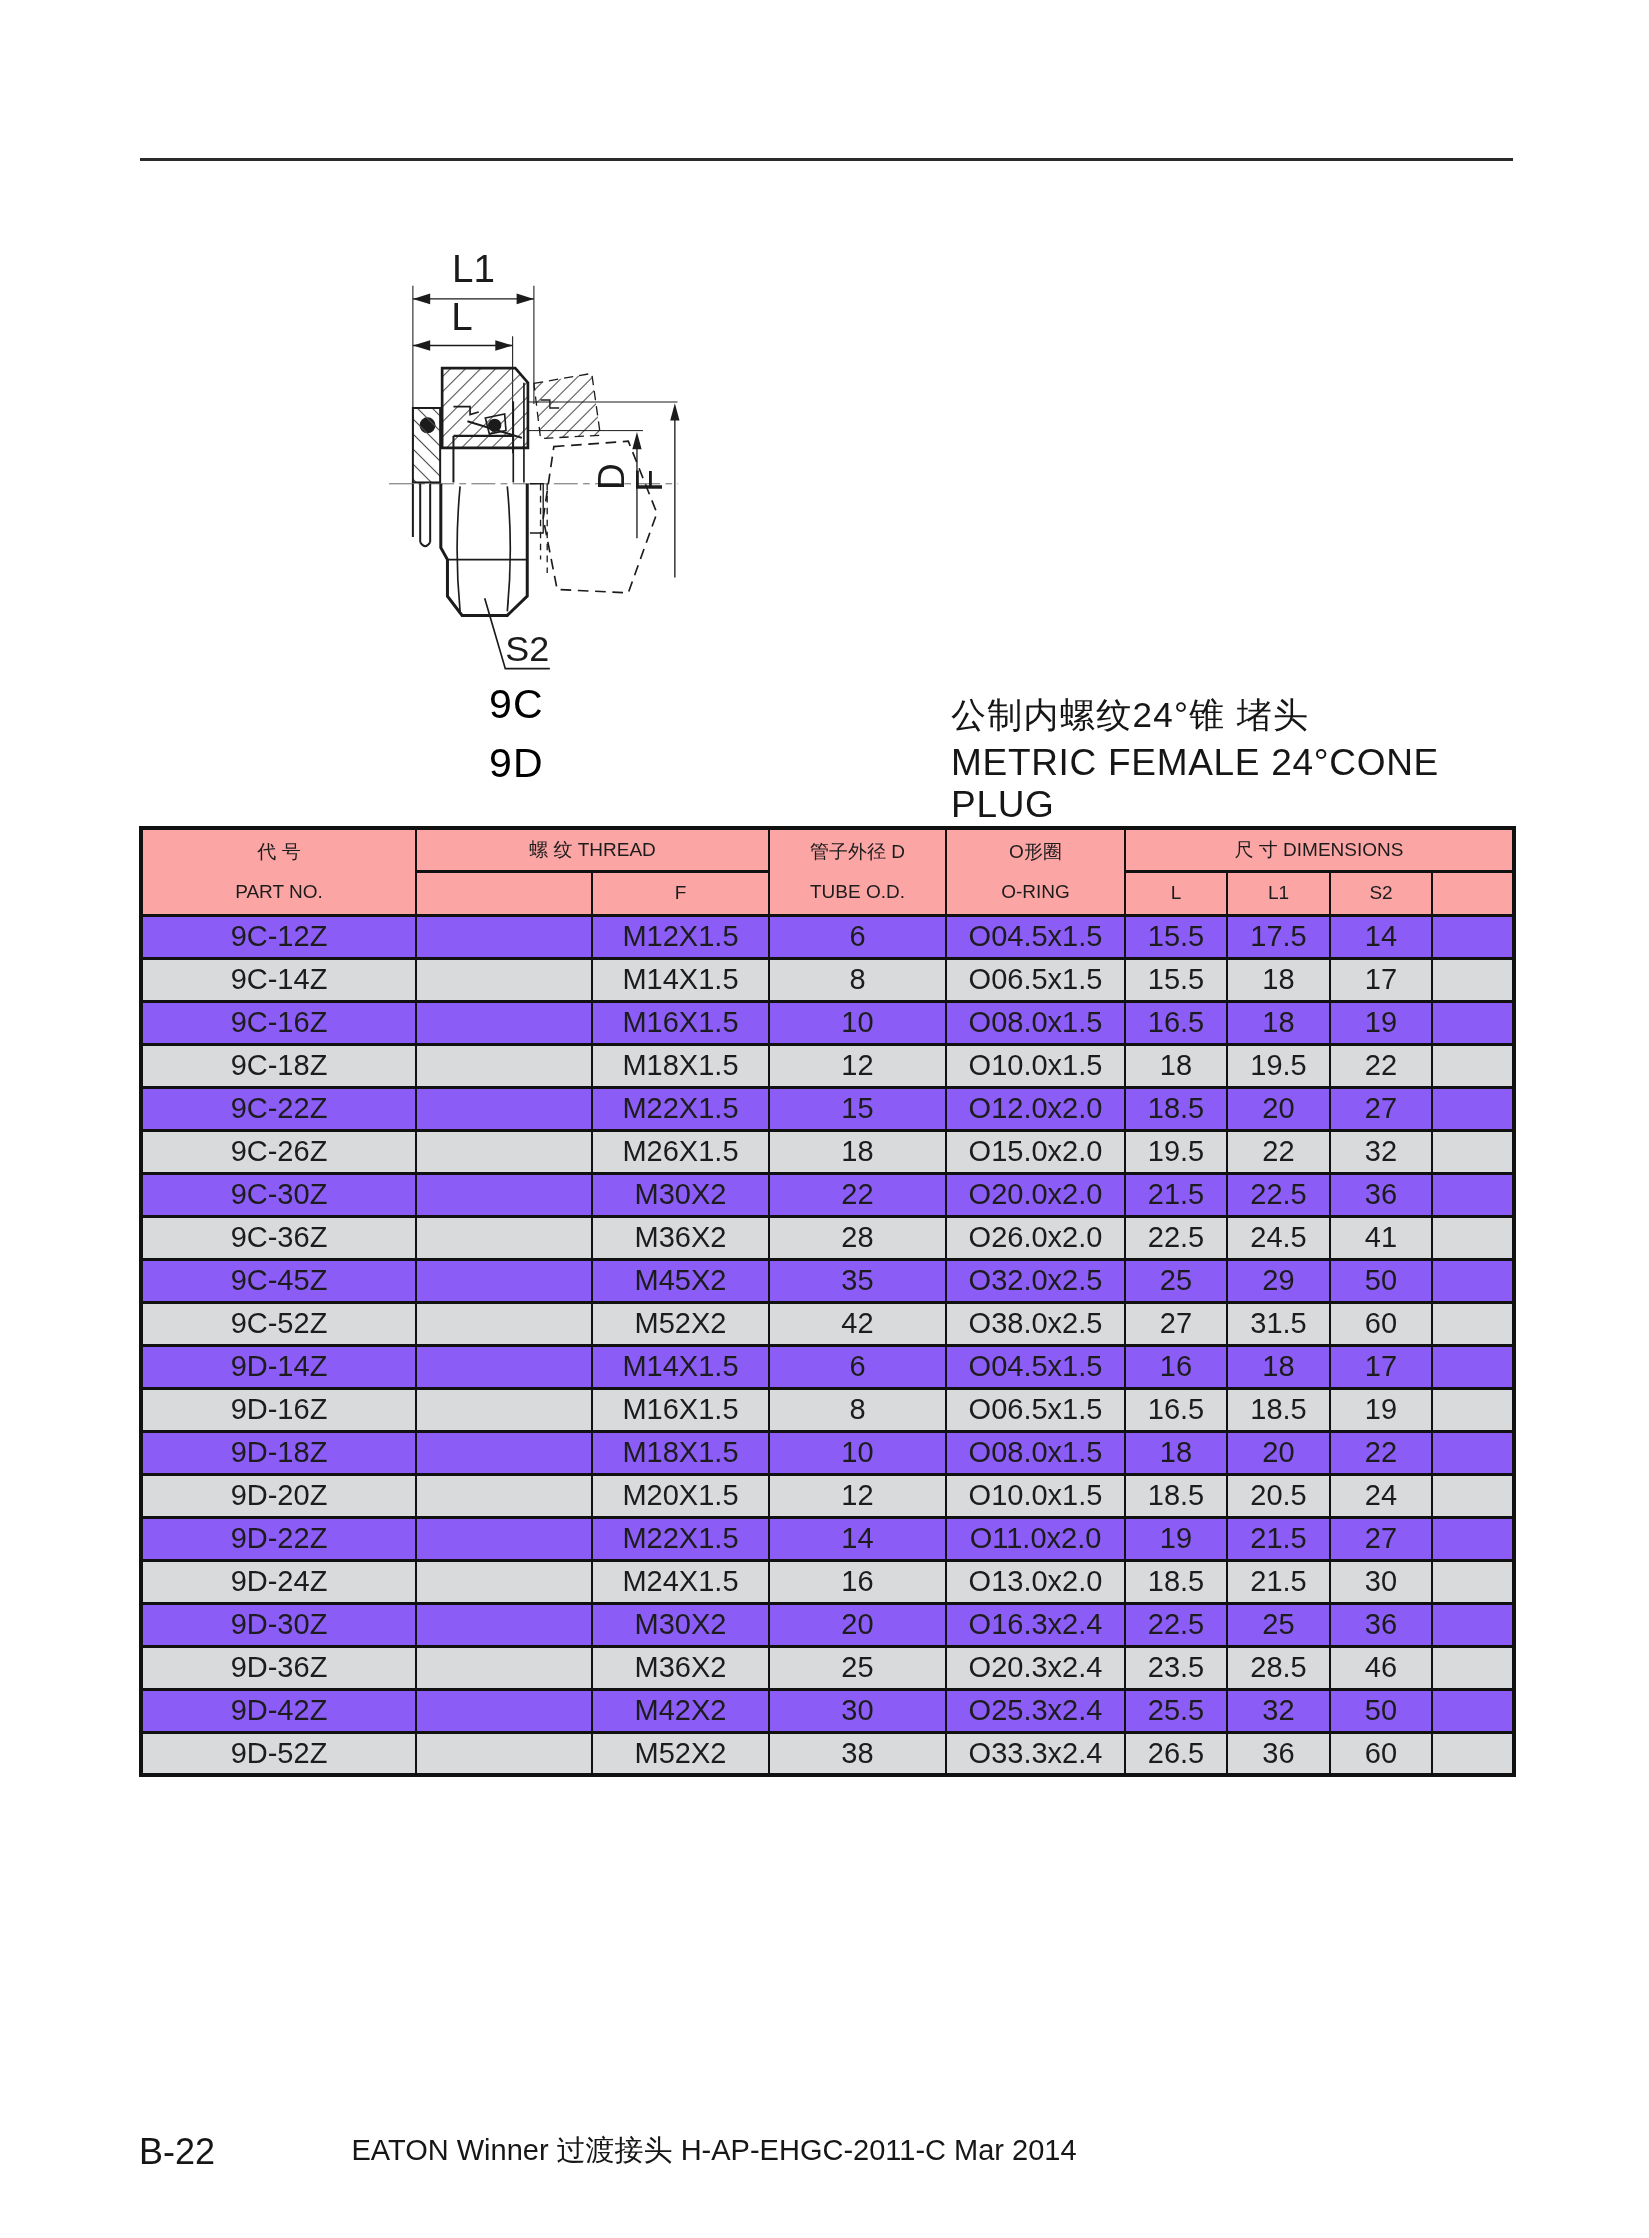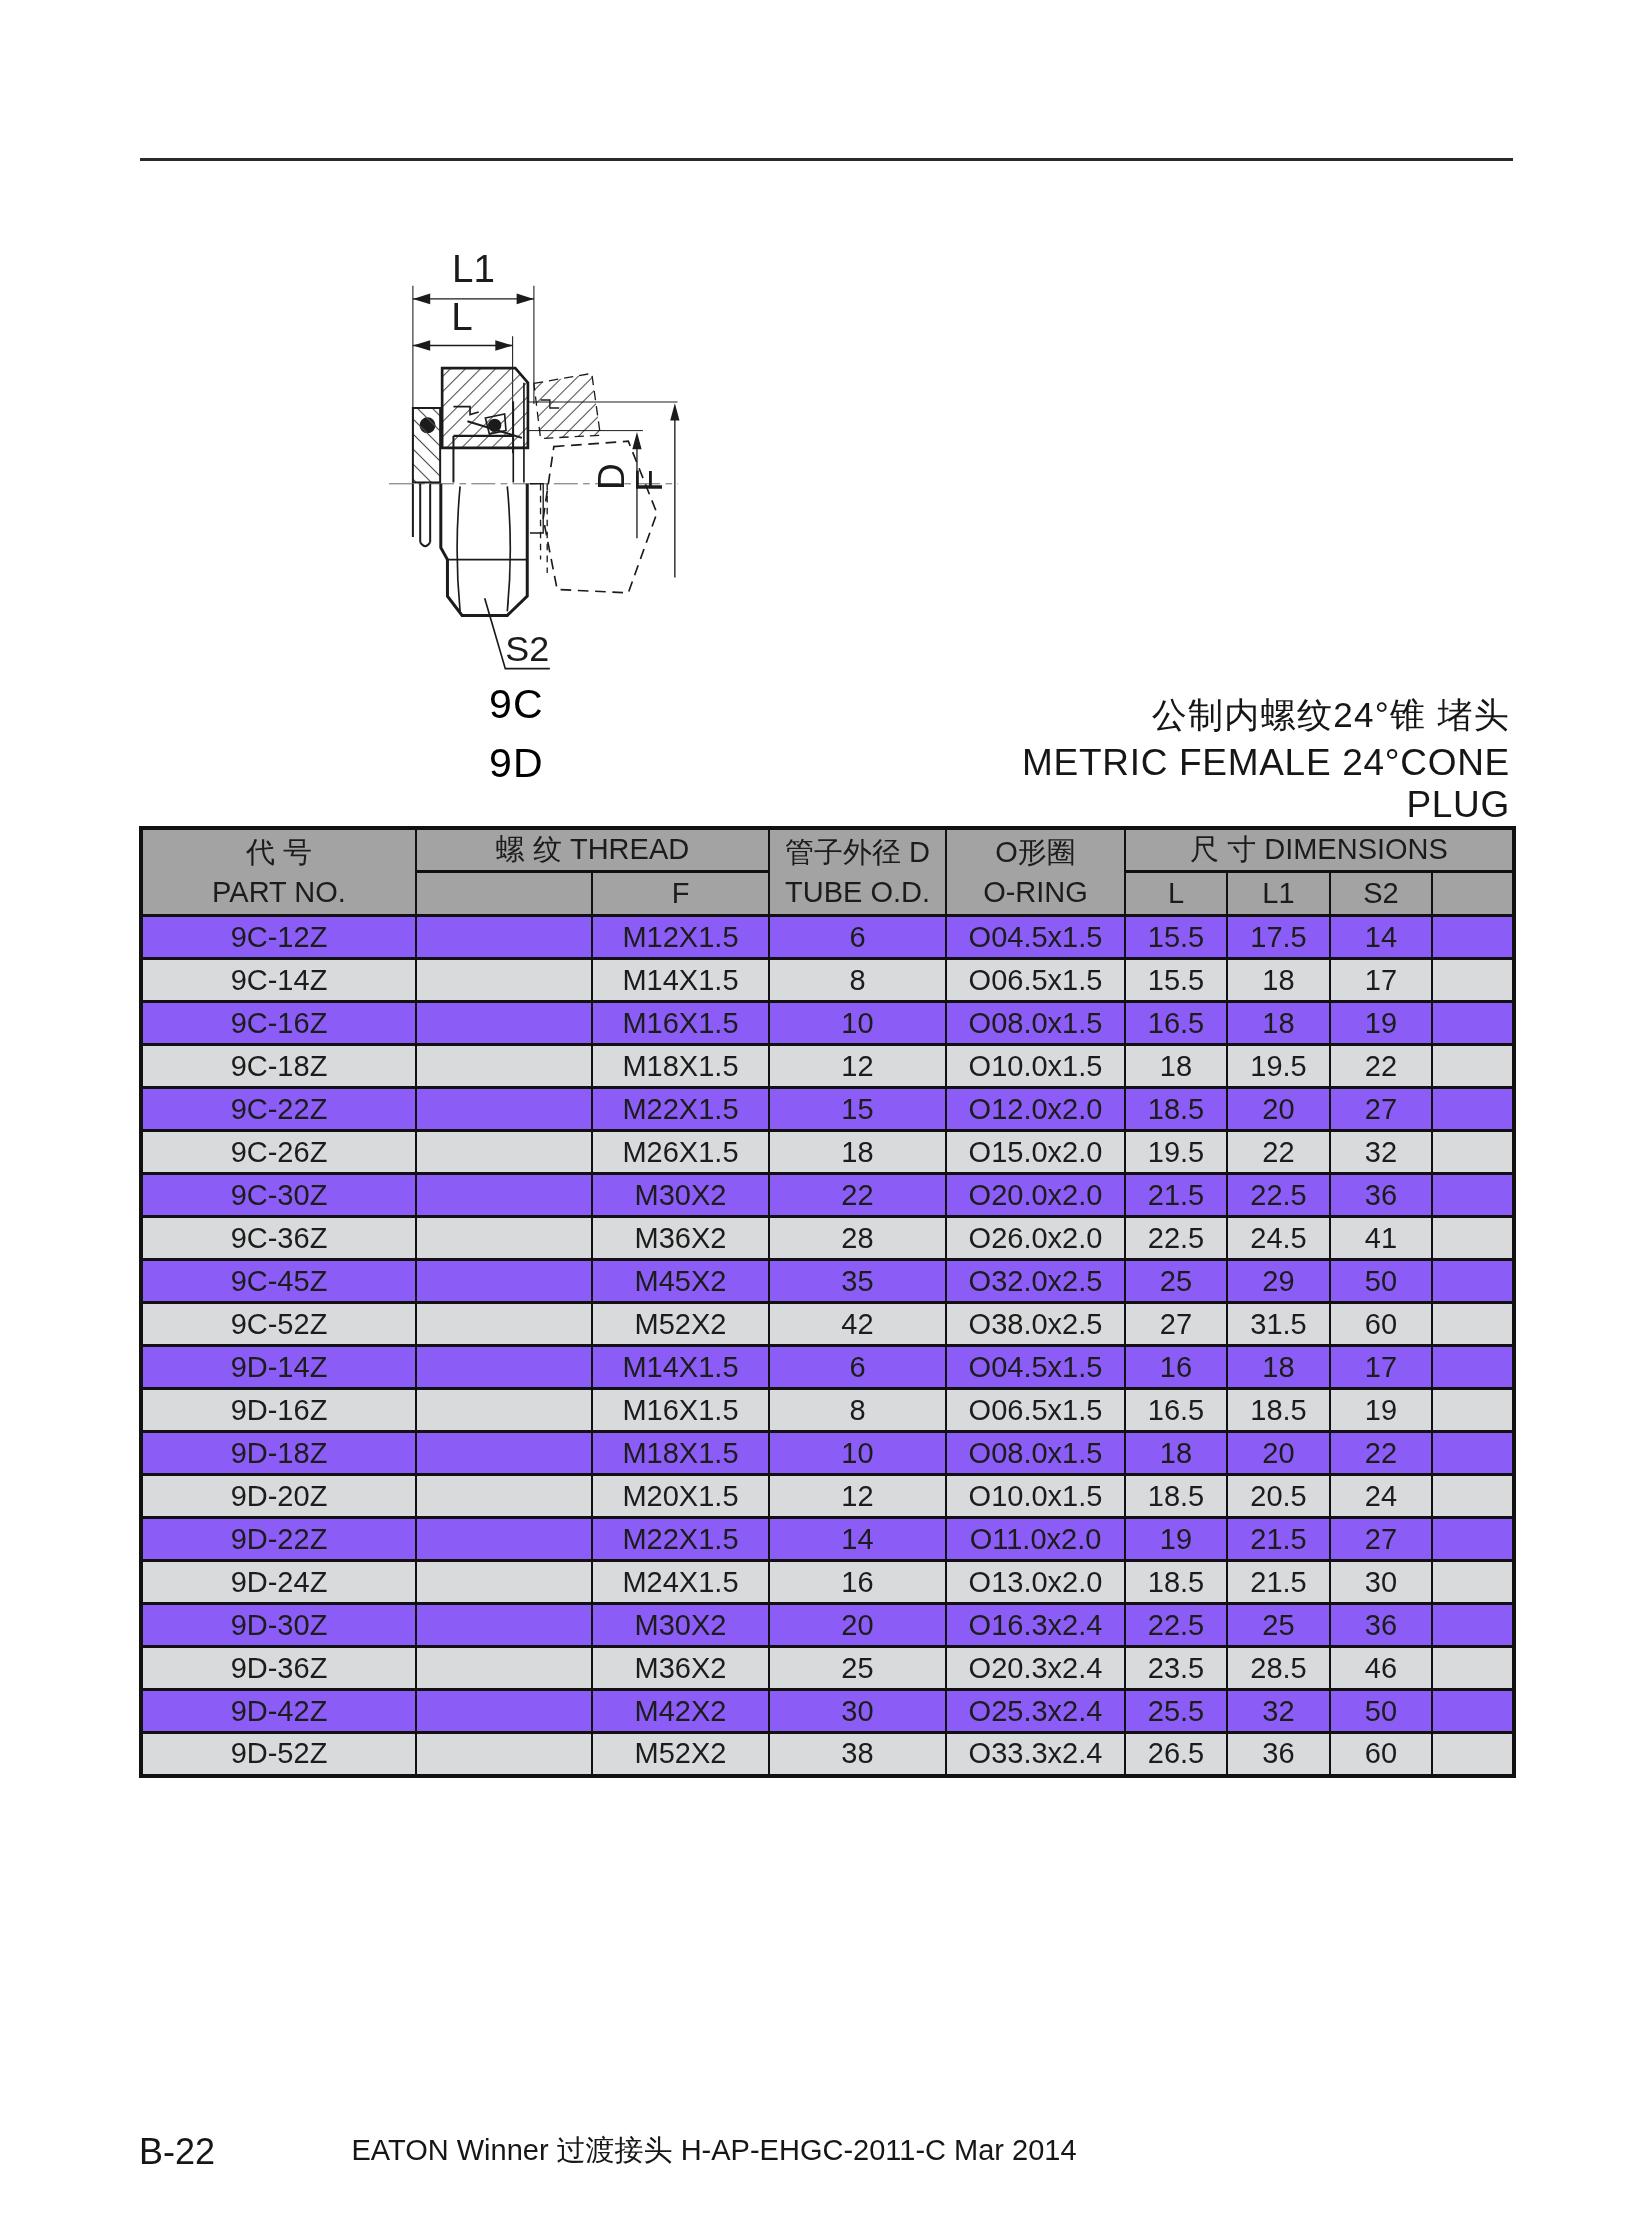--- a/index.html
+++ b/index.html
@@ -12,35 +12,35 @@
     letter-spacing:3.3px; color:#161616;
   }
   .title-rule {
     position:absolute; left:140px; top:158px; width:1373px; height:3.3px; background:#2b2b2b;
   }
   .drawing { position:absolute; left:369px; top:247px; }
   .codes {
     position:absolute; left:489px; top:675px; font-size:41px; font-weight:normal;
     line-height:59px; color:#000000; letter-spacing:1.3px;
   }
-  .titles-block { position:absolute; left:951px; top:692px; width:559px; text-align:right; }
+  .titles-block { position:absolute; left:951px; top:692px; width:559px; text-align:left; }
   .title-zh { font-size:35px; letter-spacing:1.3px; color:#161616; }
   .title-en { font-size:37px; margin-top:3px; letter-spacing:0.7px; color:#161616; }
 
   table.spec {
     position:absolute; left:139px; top:826px; width:1371px;
     border-collapse:collapse; table-layout:fixed;
     border:4px solid #111; font-size:29px; color:#1c1c1c;
   }
   table.spec th, table.spec td {
     border-left:2px solid #111; border-right:2px solid #111;
     border-top:3.3px solid #111; border-bottom:3.3px solid #111;
     text-align:center; vertical-align:middle; padding:0; overflow:hidden;
   }
-  table.spec thead th { background:#a3a3a3; font-weight:normal; font-size:29px; }
+  table.spec thead th { background:#fca5a5; font-weight:normal; font-size:19px; }
   table.spec thead tr:nth-child(1) { height:43px; }
   table.spec thead tr:nth-child(2) { height:44px; }
   table.spec tbody tr { height:43px; background:#8b5cf6; }
   table.spec tbody tr:nth-child(even) { background:#d9dadb; }
   .hdr-line { line-height:40px; }
 
   .footer-left  { position:absolute; left:139px; top:2131px; font-size:36px; color:#161616; }
   .footer-center{ position:absolute; left:0; top:2131px; width:1428px; text-align:center;
                   font-size:29px; color:#161616; }
 </style>

